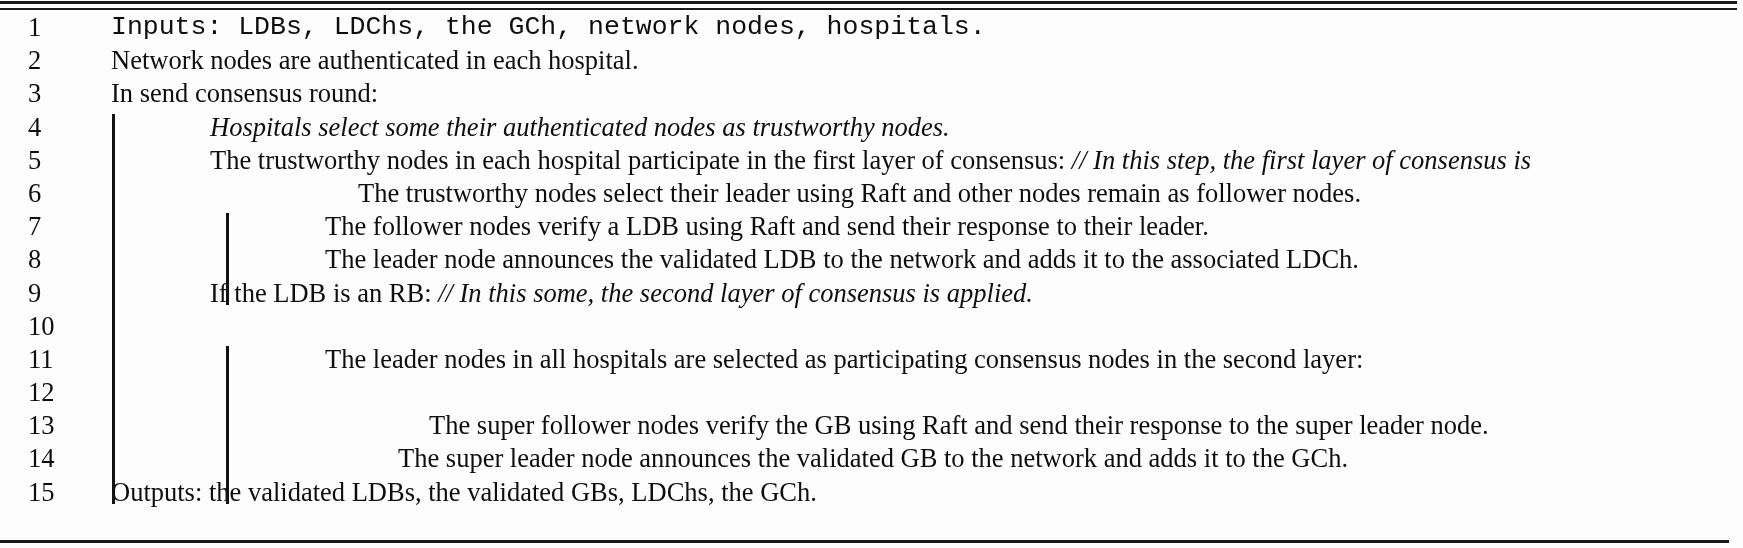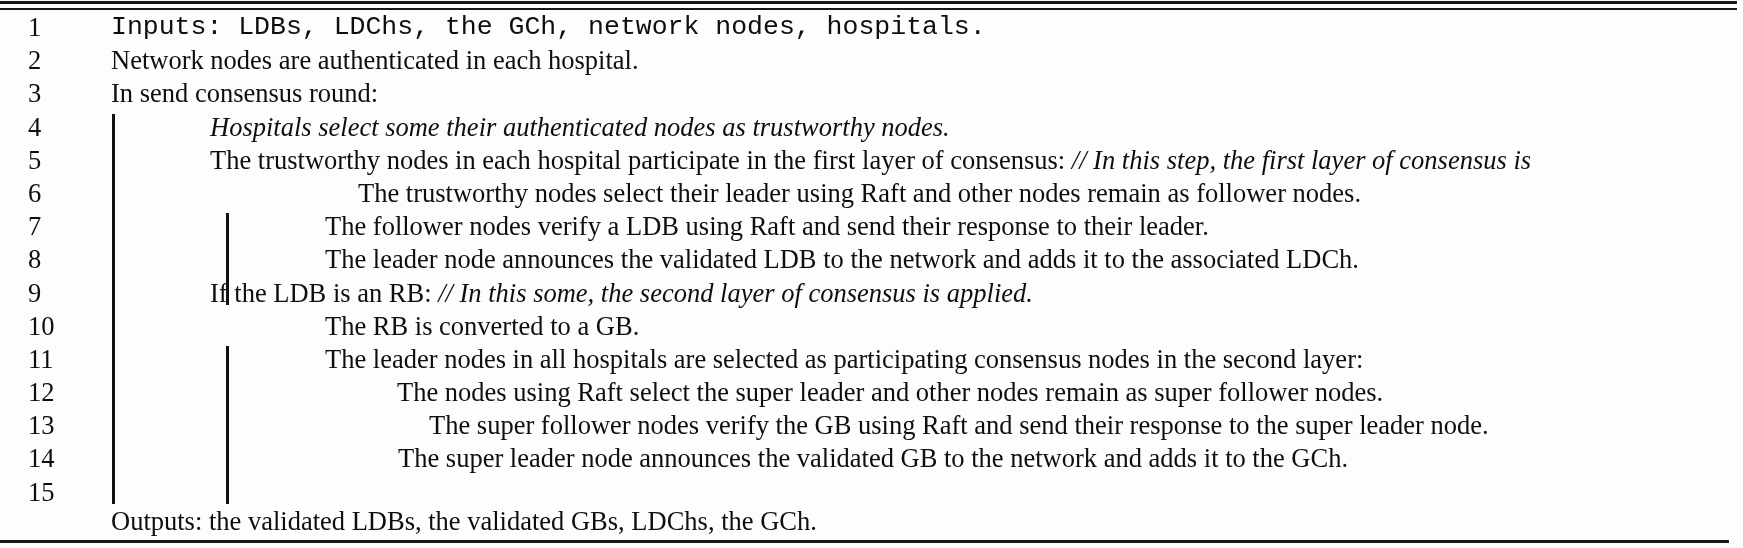--- a/index.html
+++ b/index.html
@@ -91,40 +91,38 @@
       <div class="row">
         <span class="num">8</span>
         <span class="txt" style="left: 325px;"><span class="seg-normal">The leader node announces the validated LDB to the network and adds it to the associated LDCh.</span></span>
       </div>
       <div class="row">
         <span class="num">9</span>
         <span class="txt" style="left: 210px;"><span class="seg-normal">If the LDB is an RB: </span><span class="seg-italic">// In this some, the second layer of consensus is applied.</span></span>
       </div>
       <div class="row">
         <span class="num">10</span>
-        <span class="txt" style="left: 325px;"><span class="seg-normal">The RB is converted to a GB.</span></span>
       </div>
       <div class="row">
         <span class="num">11</span>
         <span class="txt" style="left: 325px;"><span class="seg-normal">The leader nodes in all hospitals are selected as participating consensus nodes in the second layer:</span></span>
       </div>
       <div class="row">
         <span class="num">12</span>
-        <span class="txt" style="left: 397px;"><span class="seg-normal">The nodes using Raft select the super leader and other nodes remain as super follower nodes.</span></span>
       </div>
       <div class="row">
         <span class="num">13</span>
         <span class="txt" style="left: 397px; margin-left: 32px;"><span class="seg-normal">The super follower nodes verify the GB using Raft and send their response to the super leader node.</span></span>
       </div>
       <div class="row">
         <span class="num">14</span>
         <span class="txt" style="left: 398px;"><span class="seg-normal">The super leader node announces the validated GB to the network and adds it to the GCh.</span></span>
       </div>
       <div class="row">
         <span class="num">15</span>
-        <span class="txt" style="left: 111px; margin-top: 29px;"><span class="seg-normal">Outputs: the validated LDBs, the validated GBs, LDChs, the GCh.</span></span>
+        <span class="txt" style="left: 111px;"><span class="seg-normal">Outputs: the validated LDBs, the validated GBs, LDChs, the GCh.</span></span>
       </div>
     </div>
   <div class="rule rule-bottom"></div>
 <div class="indent-bar" style="left: 112px; top: 113.6px; height: 390.4px;"></div>
     <div class="indent-bar" style="left: 226px; top: 213.2px; height: 91.6px;"></div>
     <div class="indent-bar" style="left: 226px; top: 346px; height: 158px;"></div>
   </div>
 
 </body></html>

